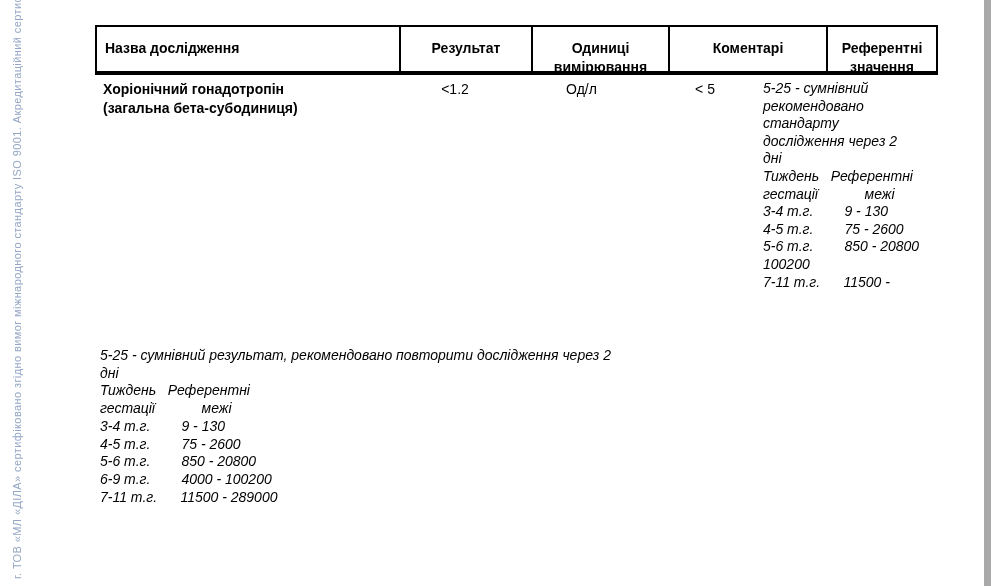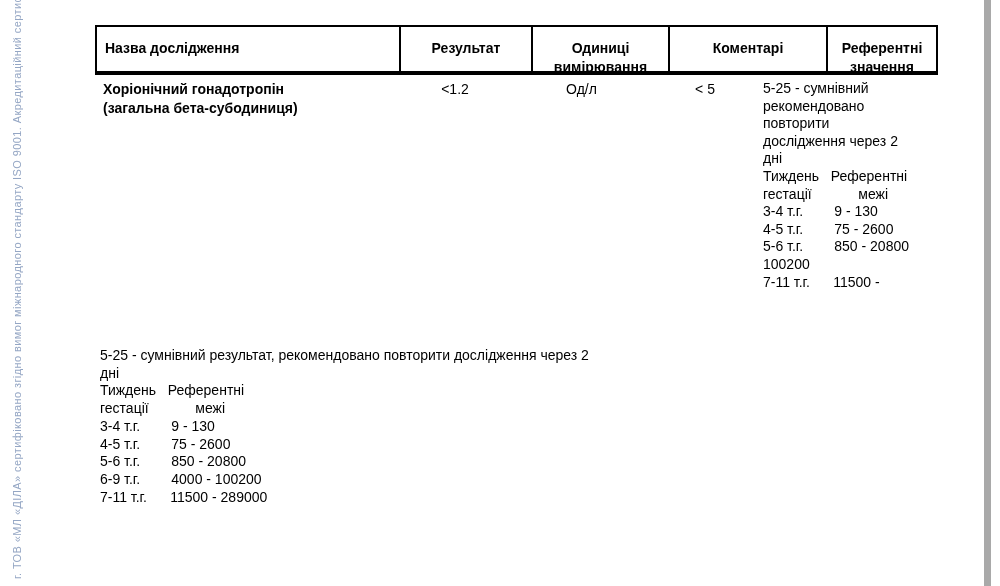--- a/index.html
+++ b/index.html
@@ -81,20 +81,21 @@
     font-weight: bold;
   }
   .c1 { width: 116px; text-align: center; }
   .c2 { width: 137px; text-align: center; }
   .c3 { width: 110px; text-align: center; }
   .c4 { width: 178px; padding-left: 3px; }
   .lines > div {
     white-space: pre;
     font-size: 14px;
     line-height: 17.6px;
+    font-style: italic;
   }
   
   .footnote {
     position: absolute;
     left: 100px;
     top: 347px;
   }
   .footnote > div { line-height: 17.7px; }
 </style>
 </head>
@@ -115,21 +116,21 @@
   </div>
 
   <div class="table-row">
     <div class="cell c0">Хоріонічний гонадотропін (загальна бета-субодиниця)</div>
     <div class="cell c1">&lt;1.2</div>
     <div class="cell c2">Од/л</div>
     <div class="cell c3">&lt; 5</div>
     <div class="cell c4 lines">
         <div>5-25 - сумнівний</div>
         <div>рекомендовано</div>
-        <div>повторити</div>
+        <div>стандарту</div>
         <div>дослідження через 2</div>
         <div>дні</div>
         <div>Тиждень   Референтні</div>
         <div>гестації            межі</div>
         <div>3-4 т.г.        9 - 130</div>
         <div>4-5 т.г.        75 - 2600</div>
         <div>5-6 т.г.        850 - 20800</div>
         <div>100200</div>
         <div>7-11 т.г.      11500 -</div>
       </div>

